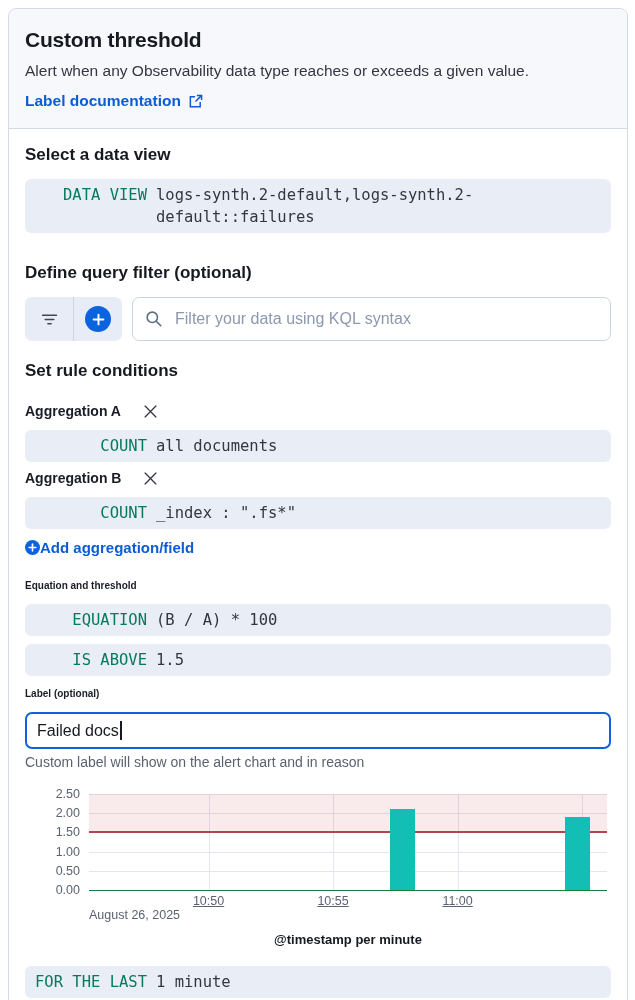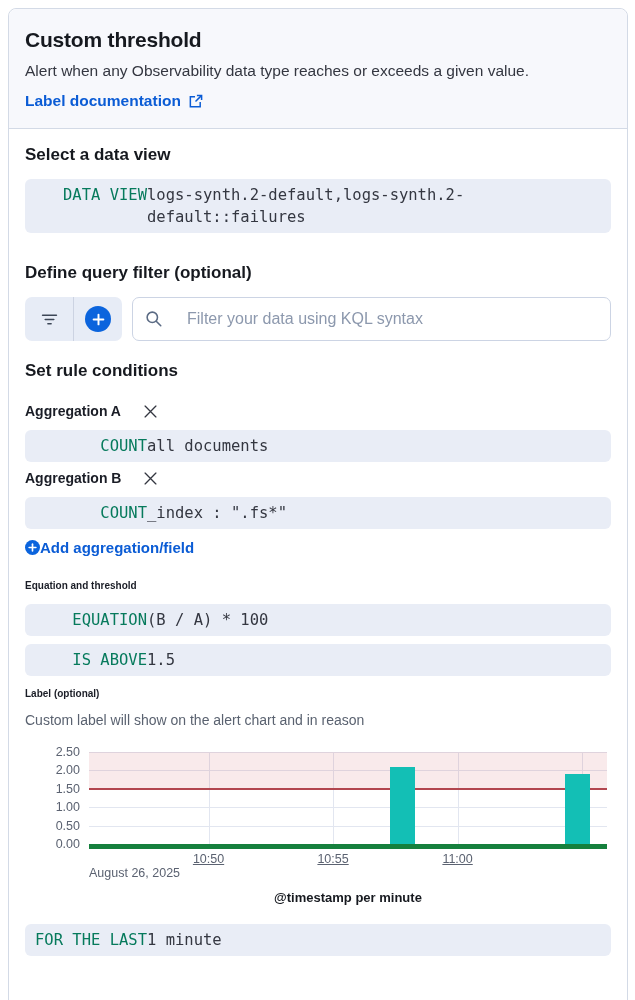--- a/index.html
+++ b/index.html
@@ -21,34 +21,34 @@
   .doclink { display:inline-flex; align-items:center; gap:7px; font-size:15.5px; font-weight:700; color:#0b5cd5; text-decoration:none; cursor:pointer; }
   .bd { padding:16px; }
   h2.section { margin:0 0 14px; font-size:17px; font-weight:700; color:#16191f; }
 
   
   .expr {
     display:flex; background:#e9edf6; border-radius:6px;
     padding:5px 10px 5px 4px; margin:0; cursor:pointer;
     font-family:"DejaVu Sans Mono", monospace; font-size:15.5px; line-height:22px;
   }
-  .expr .k { flex:0 0 118px; width:118px; text-align:right; color:#067a5c; white-space:pre; }
+  .expr .k { flex:0 0 118px; width:118px; text-align:right; color:#067a5c; margin-right:9px; white-space:pre; }
   .expr .v { color:#343741; word-break:break-all; max-width:34ch; }
   .mb30 { margin-bottom:30px; }
   .mb8  { margin-bottom:8px; }
   .mb12 { margin-bottom:12px;align-items:center; }
 
   
   .filter-row { display:flex; gap:10px; height:44px; margin-bottom:20px; }
   .fgroup { display:flex; width:97px; background:#e7ecf6; border-radius:7px; overflow:hidden; flex:0 0 auto; }
   .fbtn { flex:1; display:flex; align-items:center; justify-content:center; cursor:pointer; background:none; border:0; padding:0; }
   .fbtn + .fbtn { border-left:1px solid #ccd3e2; }
   .plus-circle { width:26px; height:26px; border-radius:50%; background:#0b64dd; display:flex; align-items:center; justify-content:center; }
   .kql { flex:1; display:flex; align-items:center; gap:10px; background:#fff; border:1px solid #ccd4e4; border-radius:7px; padding:0 12px; }
-  .kql input { flex:1; border:0; outline:none; font-family:inherit; font-size:16px; color:#343741; background:transparent;margin-left:12px; }
+  .kql input { flex:1; border:0; outline:none; font-family:inherit; font-size:16px; color:#343741; background:transparent; }
   .kql input::placeholder { color:#8c98ad; }
 
   
   .agg-label { display:flex; align-items:center; gap:23px; margin:0 0 11px; font-size:14px; font-weight:700; color:#1a1d26; }
   .xbtn { background:none; border:0; padding:0; display:flex; cursor:pointer; }
 
   .addlink { display:inline-flex; align-items:center; gap:0; margin:10px 0 20px; font-size:15px; font-weight:700; color:#0b5cd5; text-decoration:none; cursor:pointer; }
   .addlink .plus-sm { width:15px; height:15px; border-radius:50%; background:#0b64dd; display:flex; align-items:center; justify-content:center; }
 
   .sublabel { margin:4px 0 13px; font-size:10px; font-weight:700; color:#1a1d26; }
@@ -58,21 +58,21 @@
   .input-wrap input {
     width:100%; height:37px; border:2px solid #0b64dd; border-radius:7px;
     padding:0 10px; font-family:inherit; font-size:16px; color:#16191f; outline:none; background:#fff;
   }
   .caret { position:absolute; top:9px; width:1.5px; height:19px; background:#16191f; }
   .help { margin:0; font-size:14px; color:#5a6270; }
 
   
   .chart { margin-top:24px; }
   .chart-area { position:relative; margin:0 4px 0 64px; height:97px; }
-  .plot { position:absolute; inset:0; border-bottom:5px solid #15803d; }
+  .plot { position:absolute; inset:0; border-bottom:1px solid #15803d; }
   .hgrid { position:absolute; left:0; right:0; height:1px; background:#e2e6f0; }
   .vgrid { position:absolute; top:0; bottom:0; width:1px; background:#e2e6f0; }
   .band  { position:absolute; left:0; right:0; top:0; }
   .thline{ position:absolute; left:0; right:0; height:2px; }
   .bar   { position:absolute; bottom:0; }
   .ylab  { position:absolute; right:calc(100% + 9px); transform:translateY(-50%); font-size:12.5px; color:#5b6271; white-space:nowrap; }
   .xrow  { position:relative; height:17px; margin:0 4px 0 64px; }
   .xlab  { position:absolute; top:3px; transform:translateX(-50%); font-size:12.5px; color:#5b6271;text-decoration:underline; }
   .daterow { margin-left:64px; height:17px; font-size:12.5px; color:#5b6271; }
   .xtitle { margin:7px 4px 0 64px; text-align:center; font-size:13px; font-weight:700; color:#16191f; }
@@ -184,20 +184,24 @@
     <div class="expr mb8">
       <span class="k">EQUATION</span>
       <span class="v">(B / A) * 100</span>
     </div>
     <div class="expr mb12">
       <span class="k">IS ABOVE</span>
       <span class="v">1.5</span>
     </div>
 
     <div class="sublabel">Label (optional)</div>
+    <div class="input-wrap">
+      <input type="text" id="label-input" value="Failed docs" style="">
+      <span class="caret" id="label-caret" style="left: 95px;"></span>
+    </div>
     <p class="help">Custom label will show on the alert chart and in reason</p>
 
     <div class="chart">
       <div class="chart-area">
         <div class="plot" id="chart-plot">
             <div class="hgrid" style="top: 0%;"></div>
             <div class="ylab" style="top: 0%;">2.50</div>
             <div class="hgrid" style="top: 20%;"></div>
             <div class="ylab" style="top: 20%;">2.00</div>
             <div class="hgrid" style="top: 40%;"></div>

